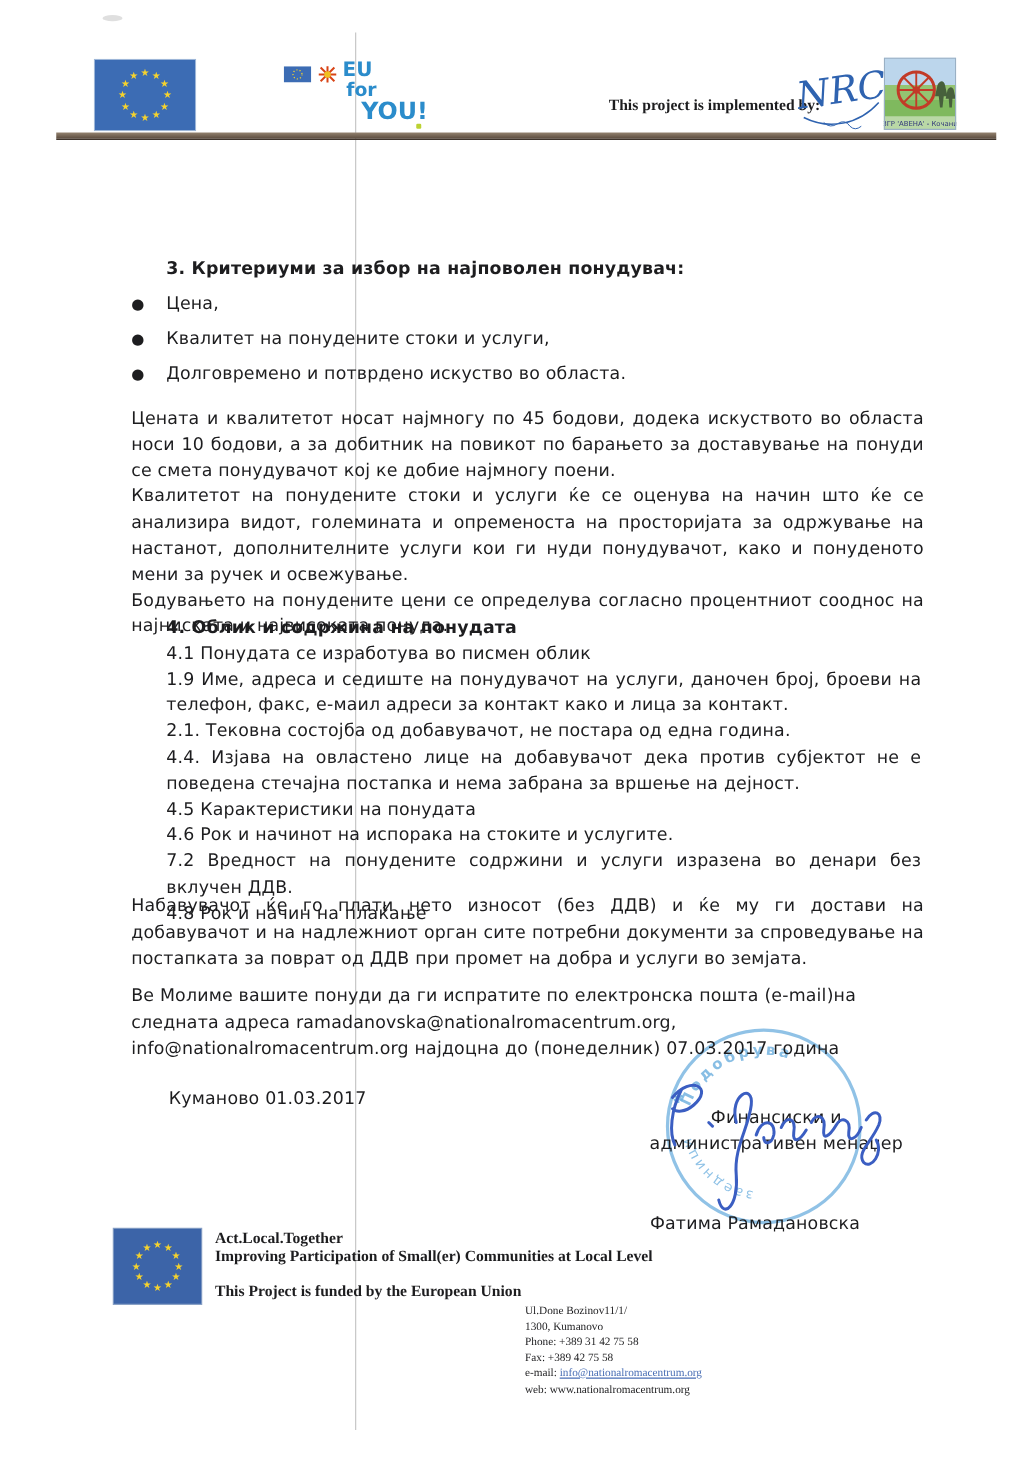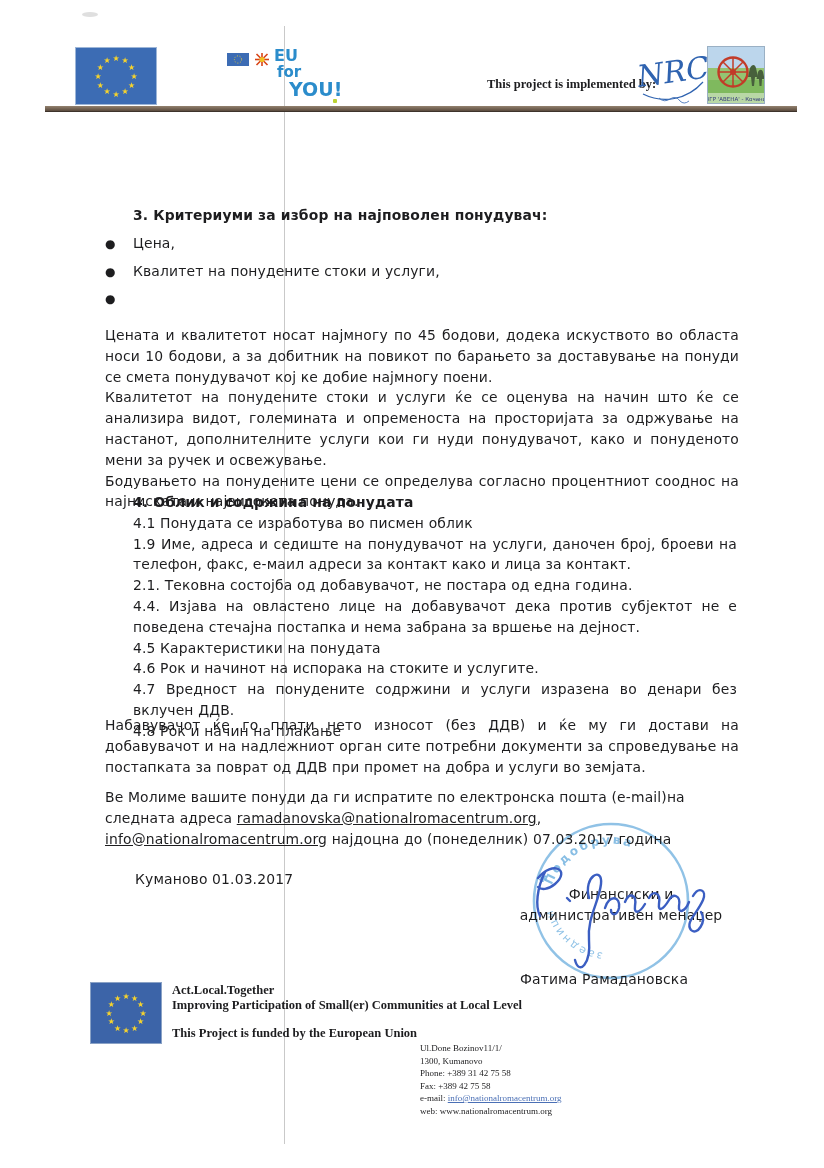--- a/index.html
+++ b/index.html
@@ -4,21 +4,21 @@
 <style>
   html,body{margin:0;padding:0;}
   body{width:824px;height:1168px;background:#ffffff;position:relative;overflow:hidden;
        font-family:"DejaVu Sans",sans-serif;color:#1d1d1f;}
   .abs{position:absolute;}
   .doc{font-size:13.9px;line-height:20.8px;letter-spacing:0.15px;margin-top:37px;}
   p{margin:0;}
   .just{text-align:justify;}
   .bold{font-weight:bold;}
   .serif{font-family:"Liberation Serif","DejaVu Serif",serif;}
-  .ulink{text-decoration:underline;color:inherit;cursor:pointer;}
+  .ulink{color:inherit;cursor:pointer;}
   .fold{left:284px;top:26px;width:1px;height:1118px;background:#b7b7b7;opacity:.75;z-index:1;}
   .toprule{left:45px;top:106px;width:752px;height:5px;z-index:2;
            background:linear-gradient(#93826f,#5a4a3d);border-bottom:1px solid #3e332b;}
   .smudge{left:82px;top:12px;width:16px;height:5px;background:#d7d7d7;border-radius:50%;opacity:.8;}
   .content{z-index:3;}
   .bullet-row{display:flex;height:28px;align-items:baseline;}
   .dot{width:28px;font-size:12px;}
   .euforyou span{color:#2b8ccb;font-weight:bold;line-height:1;}
   .stamp-layer{z-index:2;}
   .sig-layer{z-index:4;}
@@ -108,38 +108,39 @@
   <div class="bullet-row">
     <span class="dot">●</span>
     <span>Цена,</span>
   </div>
   <div class="bullet-row">
     <span class="dot">●</span>
     <span>Квалитет на понудените стоки и услуги,</span>
   </div>
   <div class="bullet-row">
     <span class="dot">●</span>
+    <span>Долговремено и потврдено искуство во областа.</span>
   </div>
 </div>
 
 <div class="abs doc content" style="left:105px;top:288px;width:634px">
   <p class="just">Цената и квалитетот носат најмногу по 45 бодови, додека искуството во областа носи 10 бодови, а за добитник на повикот по барањето за доставување на понуди се смета понудувачот кој ке добие најмногу поени.</p>
   <p class="just">Квалитетот на понудените стоки и услуги ќе се оценува на начин што ќе се анализира видот, големината и опременоста на просторијата за одржување на настанот, дополнителните услуги кои ги нуди понудувачот, како и понуденото мени за ручек и освежување.</p>
   <p class="just">Бодувањето на понудените цени се определува согласно процентниот сооднос на најниската и највисоката понуда.</p>
 </div>
 
 <div class="abs doc content" style="left:133px;top:455px;width:604px">
   <p class="bold">4. Облик и содржина на понудата</p>
   <p class="just">4.1 Понудата се изработува во писмен облик</p>
   <p class="just">1.9 Име, адреса и седиште на понудувачот на услуги, даночен број, броеви на телефон, факс, е-маил адреси за контакт како и лица за контакт.</p>
   <p class="just">2.1. Тековна состојба од добавувачот, не постара од една година.</p>
   <p class="just">4.4. Изјава на овластено лице на добавувачот дека против субјектот не е поведена стечајна постапка и нема забрана за вршење на дејност.</p>
   <p class="just">4.5 Карактеристики на понудата</p>
   <p class="just">4.6 Рок и начинот на испорака на стоките и услугите.</p>
-  <p class="just">4.7 Вредност на понудените содржини и услуги изразена во денари без вклучен ДДВ.</p>
+  <p class="just">7.2 Вредност на понудените содржини и услуги изразена во денари без вклучен ДДВ.</p>
   <p class="just">4.8 Рок и начин на плаќање</p>
 </div>
 
 <div class="abs doc content just" style="left:105px;top:678px;width:634px">Набавувачот ќе го плати нето износот (без ДДВ) и ќе му ги достави на добавувачот и на надлежниот орган сите потребни документи за спроведување на постапката за поврат од ДДВ при промет на добра и услуги во земјата.</div>
 
 <div class="abs doc content" style="left:105px;top:750px;width:644px">
   <p>
     <span>Ве Молиме вашите понуди да ги испратите по електронска пошта (e-mail)на</span><br>
     <span>следната адреса </span><a class="ulink">ramadanovska@nationalromacentrum.org</a><span>,</span><br>
     <a class="ulink">info@nationalromacentrum.org</a><span> најдоцна до  (понеделник) 07.03.2017 година</span>

